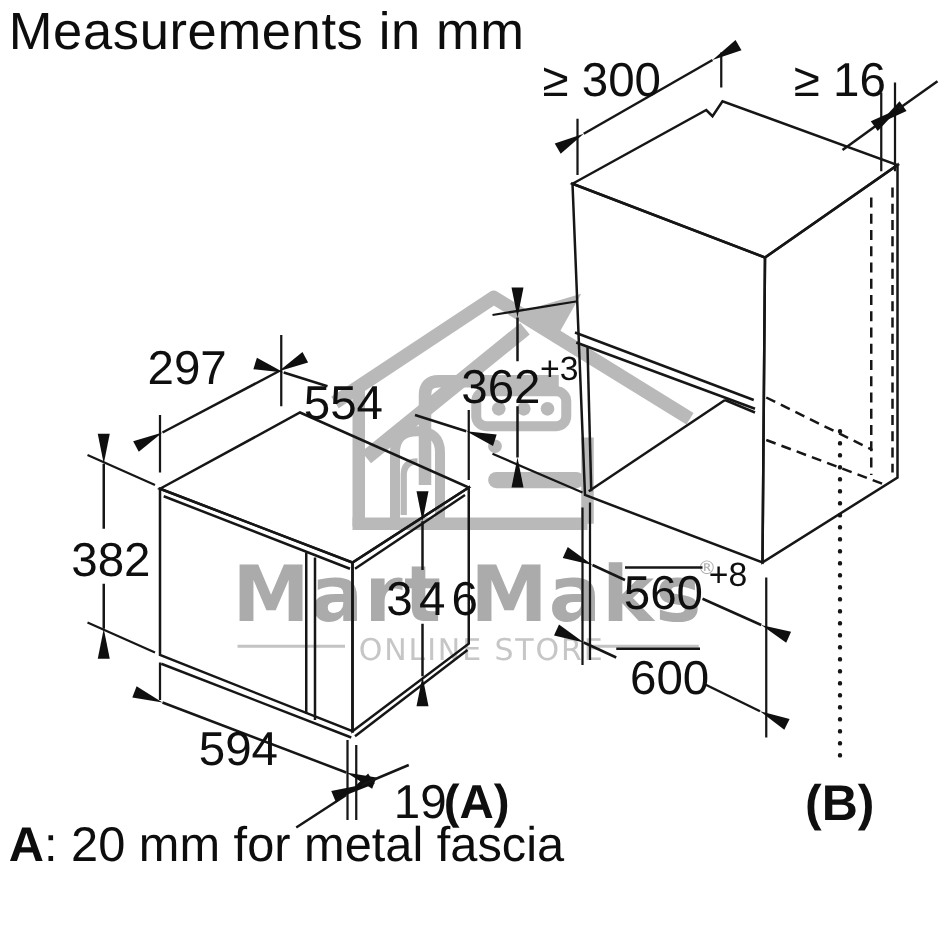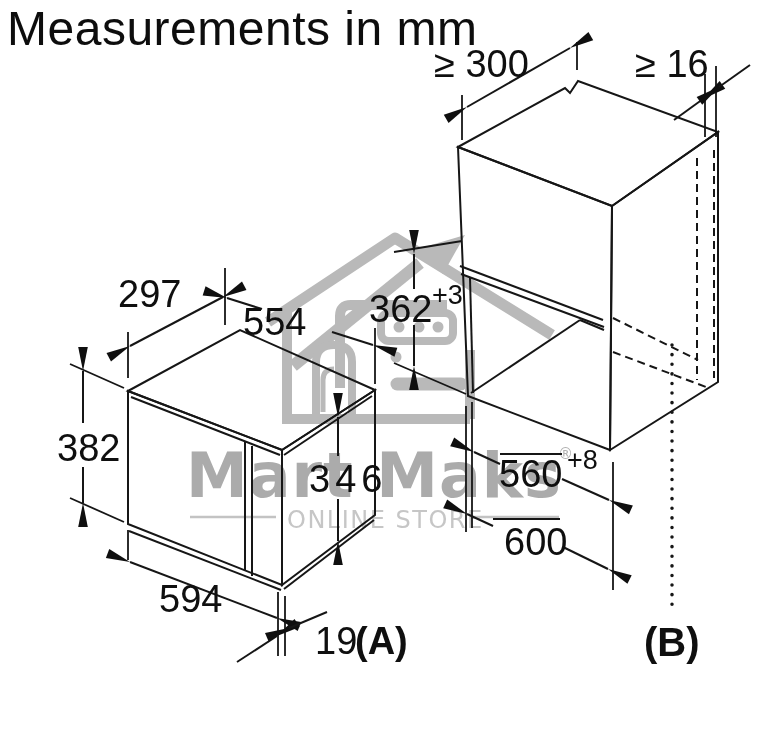--- a/index.html
+++ b/index.html
@@ -1,19 +1,19 @@
 <!DOCTYPE html>
 <html><head>
 <meta charset="utf-8">
 <style>
   html,body{margin:0;padding:0;background:#fff;}
   .stage{position:relative;width:760px;height:750px;background:#fff;overflow:hidden;
          font-family:"Liberation Sans",sans-serif;color:#0f0f0f;}
   .stage svg{position:absolute;left:0;top:0;}
-  .page-title{position:absolute;left:7px;top:1px;font-size:48px;letter-spacing:.5px;color:#0d0d0d;white-space:nowrap;}
+  .page-title{position:absolute;left:7px;top:1px;font-size:42px;letter-spacing:.5px;color:#0d0d0d;white-space:nowrap;}
   .note{position:absolute;left:7px;font-size:39px;white-space:nowrap;color:#0d0d0d;}
   .note .b{font-weight:bold;}
   .note-a{top:655px;}
   .note-b{top:697px;}
   
   text{font-family:"Liberation Sans",sans-serif;font-size:38px;fill:#0f0f0f;}
   text.sup{font-size:27px;}
   text.bold{font-weight:bold;}
   text.b40{font-weight:bold;font-size:40px;}
   text.wm-brand{font-family:"DejaVu Sans",sans-serif;font-weight:bold;font-size:62px;fill:#ababab;letter-spacing:1px;}
@@ -161,14 +161,15 @@
       <text x="432" y="304" class="sup">+3</text>
       <text x="499" y="487">560</text>
       <text x="567" y="469" class="sup">+8</text>
       <text x="504" y="555">600</text>
       <text x="434" y="77">≥ 300</text>
       <text x="635" y="77">≥ 16</text>
       <text x="644" y="656" class="b40">(B)</text>
     </g>
   </svg>
 
+  <div class="note note-a"><span class="b">A</span><span>: 20 mm for metal fascia</span></div>
 
 </div>
 
 </body></html>

